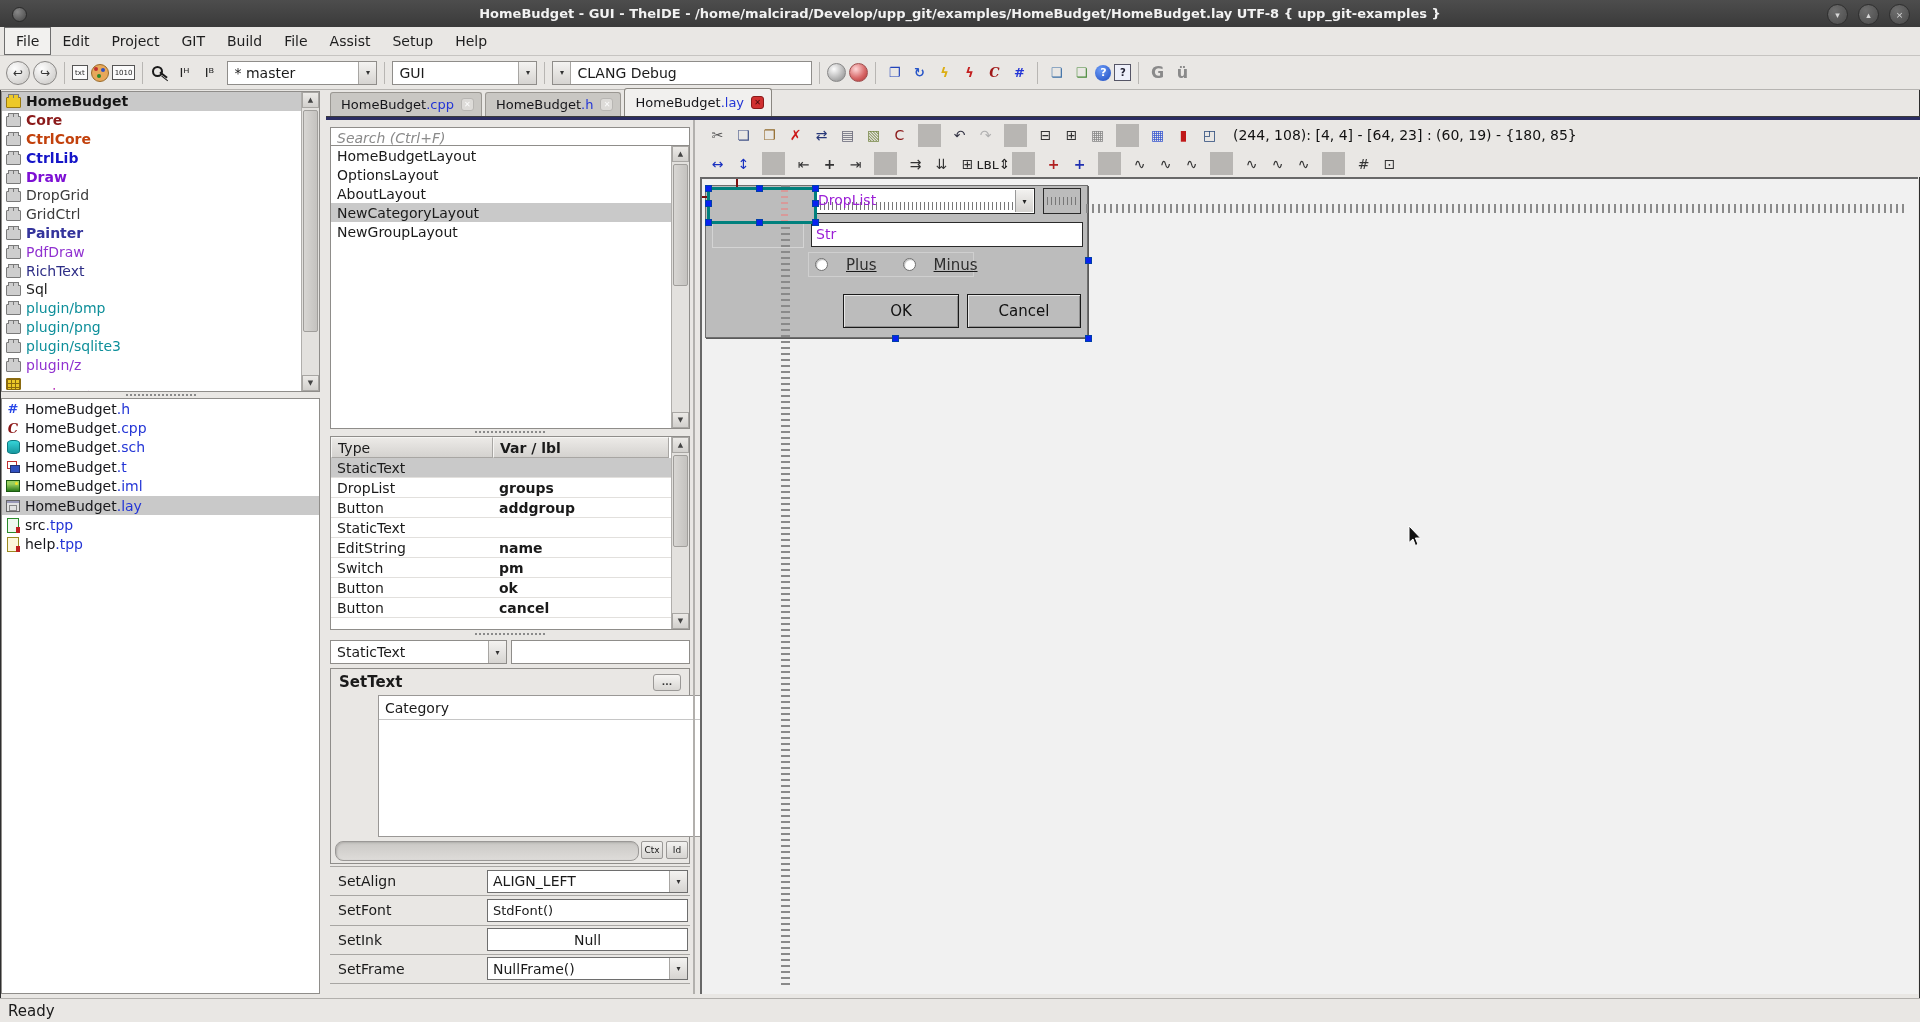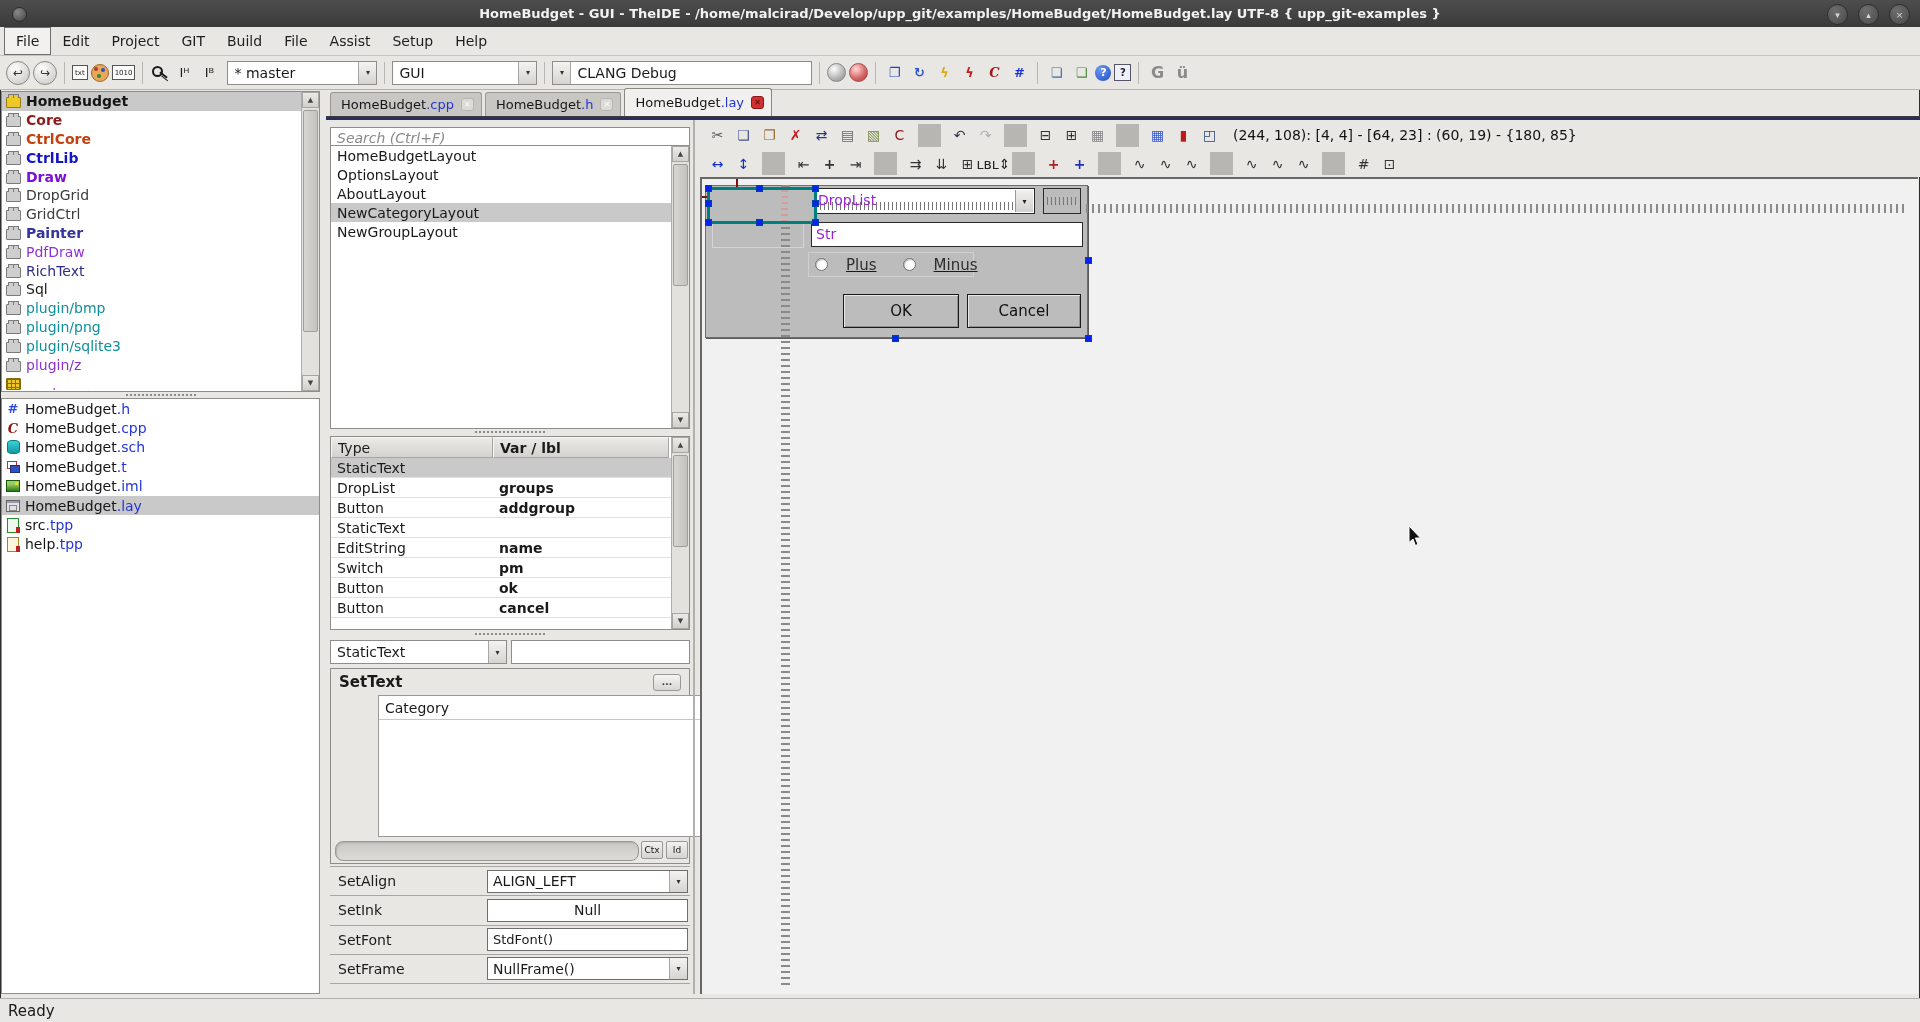--- a/index.html
+++ b/index.html
@@ -524,30 +524,30 @@
   <div class="prop-grid">
 
       <div class="prop-row">
         <span class="pname">SetAlign</span>
         <span class="pval dd">
           <span class="pvtext">ALIGN_LEFT</span>
         </span>
       </div>
 
       <div class="prop-row">
+        <span class="pname">SetFont</span>
+        <span class="pval sf">
+          <span class="pvtext">StdFont()</span>
+        </span>
+      </div>
+
+      <div class="prop-row">
         <span class="pname">SetInk</span>
         <span class="pval ctr">
           <span class="pvtext">Null</span>
-        </span>
-      </div>
-
-      <div class="prop-row">
-        <span class="pname">SetFont</span>
-        <span class="pval sf">
-          <span class="pvtext">StdFont()</span>
         </span>
       </div>
 
       <div class="prop-row">
         <span class="pname">SetFrame</span>
         <span class="pval dd">
           <span class="pvtext">NullFrame()</span>
         </span>
       </div>
     </div>

